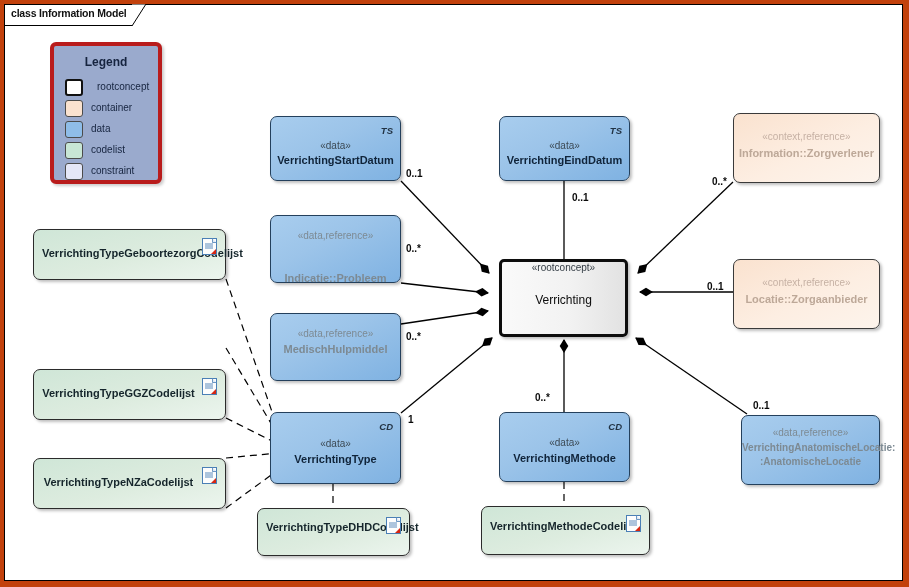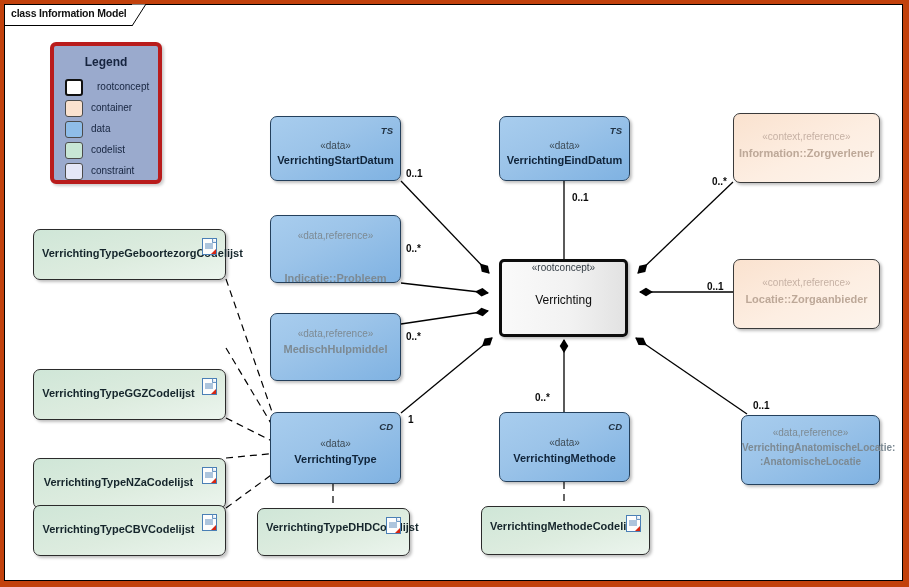--- a/index.html
+++ b/index.html
@@ -367,31 +367,20 @@
     <svg class="doc-icon" viewBox="0 0 15 17">
       <rect x="0.5" y="0.5" width="14" height="16" fill="#fdfdfd" stroke="#4a7fb5" stroke-width="1"></rect>
       <polyline points="10.5,0.5 10.5,4.5 14.5,4.5" fill="#dfe9f3" stroke="#4a7fb5" stroke-width="0.8"></polyline>
       <line x1="3" y1="6" x2="11" y2="6" stroke="#4a7fb5" stroke-width="0.9"></line>
       <line x1="3" y1="8" x2="11" y2="8" stroke="#4a7fb5" stroke-width="0.9"></line>
       <line x1="3" y1="10" x2="11" y2="10" stroke="#4a7fb5" stroke-width="0.9"></line>
       <polygon points="9,16 14,16 14,11" fill="#d62612"></polygon>
     </svg>
   </div>
 
-  <div class="node n-codelist" style="left:33px; top:505px; width:193px; height:51px;">
-    <div class="nm" style="top:17px;">VerrichtingTypeCBVCodelijst</div>
-    <svg class="doc-icon" viewBox="0 0 15 17">
-      <rect x="0.5" y="0.5" width="14" height="16" fill="#fdfdfd" stroke="#4a7fb5" stroke-width="1"></rect>
-      <polyline points="10.5,0.5 10.5,4.5 14.5,4.5" fill="#dfe9f3" stroke="#4a7fb5" stroke-width="0.8"></polyline>
-      <line x1="3" y1="6" x2="11" y2="6" stroke="#4a7fb5" stroke-width="0.9"></line>
-      <line x1="3" y1="8" x2="11" y2="8" stroke="#4a7fb5" stroke-width="0.9"></line>
-      <line x1="3" y1="10" x2="11" y2="10" stroke="#4a7fb5" stroke-width="0.9"></line>
-      <polygon points="9,16 14,16 14,11" fill="#d62612"></polygon>
-    </svg>
-  </div>
 
   <div class="node n-codelist" style="left:257px; top:508px; width:153px; height:48px;">
     <div class="nm" style="top:12px;">VerrichtingTypeDHDCodelijst</div>
     <svg class="doc-icon" viewBox="0 0 15 17">
       <rect x="0.5" y="0.5" width="14" height="16" fill="#fdfdfd" stroke="#4a7fb5" stroke-width="1"></rect>
       <polyline points="10.5,0.5 10.5,4.5 14.5,4.5" fill="#dfe9f3" stroke="#4a7fb5" stroke-width="0.8"></polyline>
       <line x1="3" y1="6" x2="11" y2="6" stroke="#4a7fb5" stroke-width="0.9"></line>
       <line x1="3" y1="8" x2="11" y2="8" stroke="#4a7fb5" stroke-width="0.9"></line>
       <line x1="3" y1="10" x2="11" y2="10" stroke="#4a7fb5" stroke-width="0.9"></line>
       <polygon points="9,16 14,16 14,11" fill="#d62612"></polygon>

